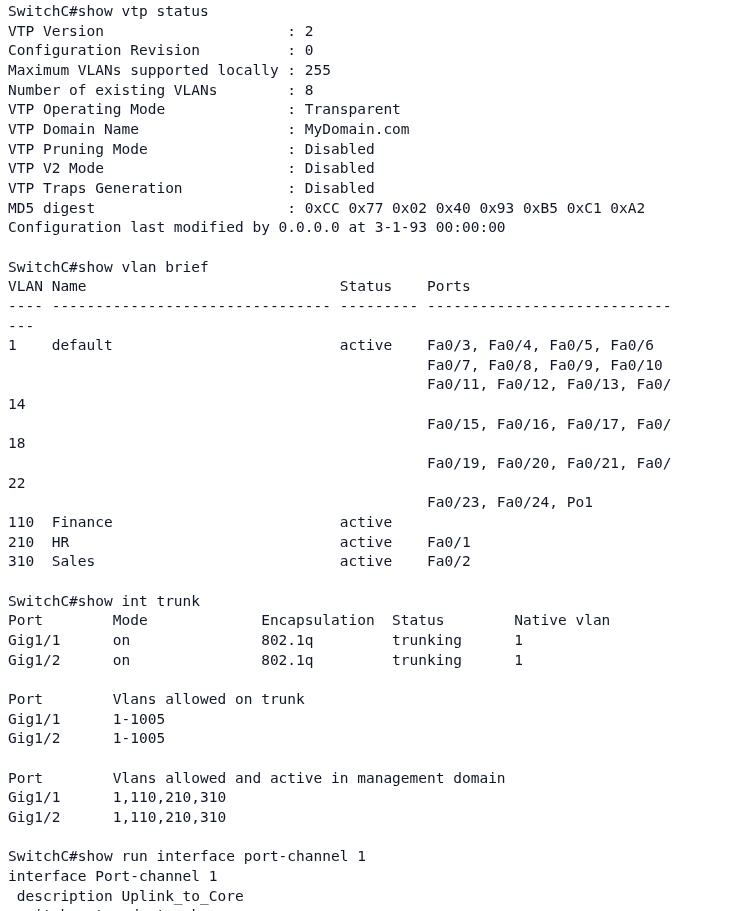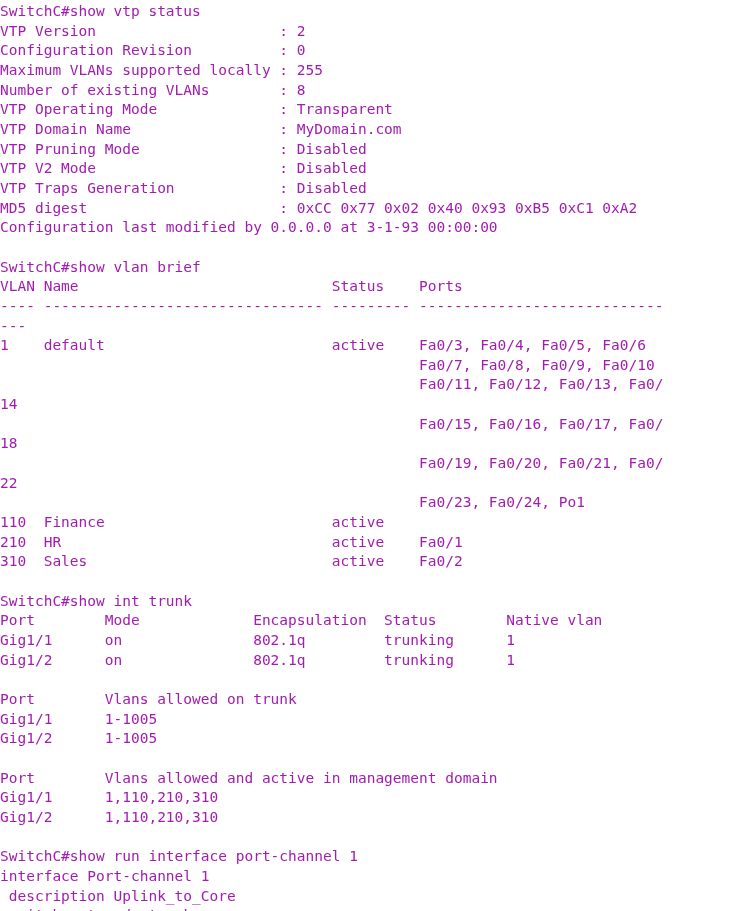--- a/index.html
+++ b/index.html
@@ -10,23 +10,23 @@
   body {
     width: 756px;
     height: 911px;
     overflow: hidden;
     font-family: "DejaVu Sans Mono", "Liberation Mono", monospace;
   }
   #terminal {
     width: 756px;
     height: 911px;
     box-sizing: border-box;
-    padding: 2px 0 0 0;
+    padding: 2px 0 0 8px;
     background: #ffffff;
-    color: #a21caf;
+    color: #0f172a;
     font-family: "DejaVu Sans Mono", "Liberation Mono", monospace;
     font-size: 14.5px;
     line-height: 19.65px;
     letter-spacing: 0px;
     white-space: pre;
     overflow: hidden;
   }
   .line {
     white-space: pre;
     min-height: 19.65px;

